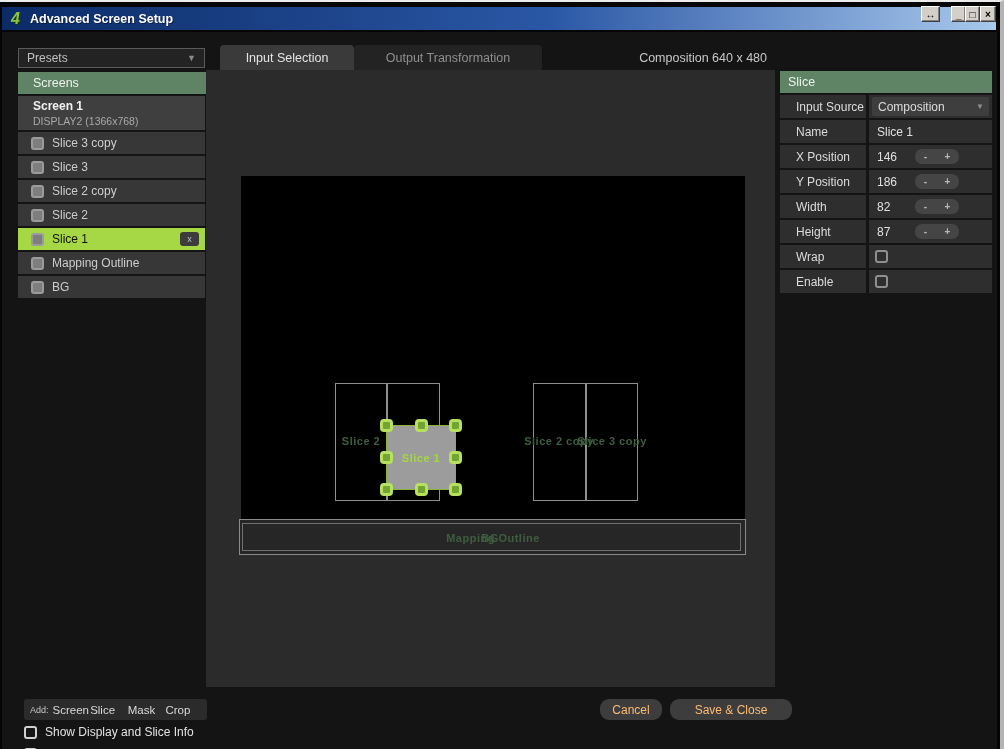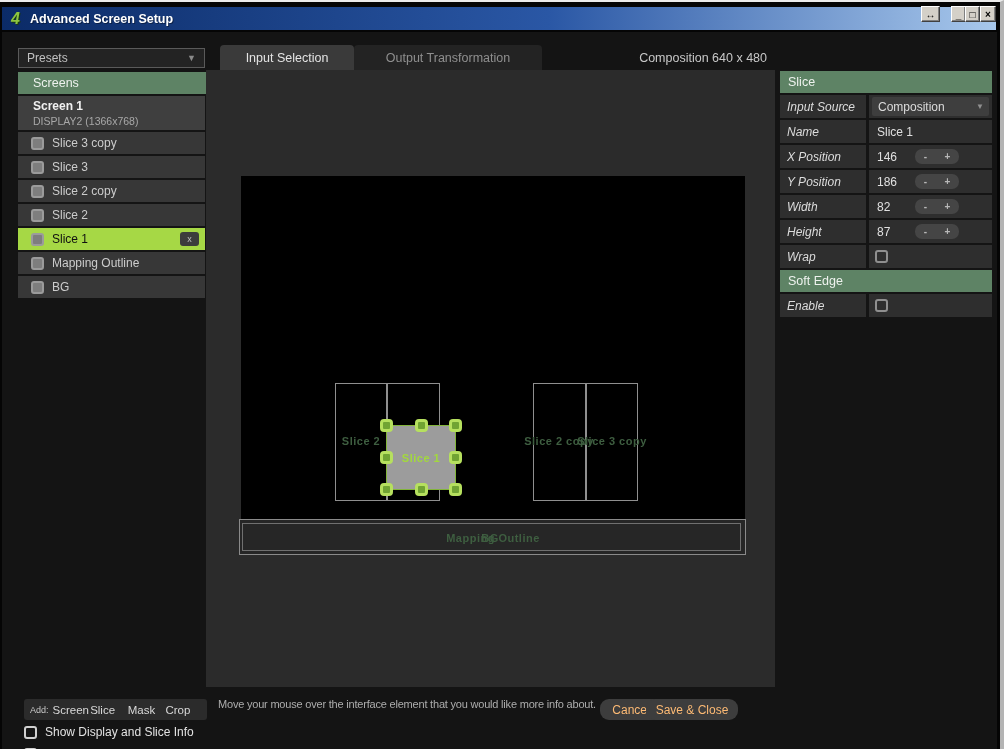--- a/index.html
+++ b/index.html
@@ -84,36 +84,36 @@
   .h-nw{left:-7px;top:-7px;} .h-n{left:28px;top:-7px;} .h-ne{right:-7px;top:-7px;}
   .h-w{left:-7px;top:25px;}  .h-e{right:-7px;top:25px;}
   .h-sw{left:-7px;bottom:-7px;} .h-s{left:28px;bottom:-7px;} .h-se{right:-7px;bottom:-7px;}
 
   
   .props { position:absolute; left:778px; top:39px; width:212px; }
   .prop-header { height:22px; background:#5e8365; color:#eef2ee; font-size:12.5px;
     display:flex; align-items:center; padding-left:8px; margin-bottom:2px; }
   .prop-row { height:23px; margin-bottom:2px; display:flex; }
   .prop-label { width:86px; background:#2e2e2e; color:#dcdcdc; font-size:12px; display:flex;
-    align-items:center; padding-left:7px; flex:0 0 auto; margin-right:3px;font-style:italic; }
+    align-items:center; padding-left:16px; flex:0 0 auto; margin-right:3px; }
   .prop-value { flex:1; background:#2e2e2e; display:flex; align-items:center; position:relative; }
   .prop-text { color:#e0e0e0; font-size:12px; padding-left:8px; }
   .dropdown { position:absolute; left:3px; top:2px; right:3px; bottom:2px; background:#3e3e3e; border-radius:2px;
     display:flex; align-items:center; color:#dcdcdc; font-size:12px; padding-left:6px; }
   .dropdown .arrow { margin-left:auto; margin-right:5px; color:#909090; font-size:8px; }
   .stepper { position:absolute; left:46px; top:4px; width:44px; height:15px; background:#454545; border-radius:7px;
     display:flex; align-items:center; justify-content:space-around; color:#b8b8b8; font-size:10px; font-weight:bold; }
   .stepper span { line-height:15px; }
 
   
   .status-text { position:absolute; left:216px; top:666px; color:#adadad; font-size:11px; letter-spacing:-.2px; }
   .footer-btn { position:absolute; top:667px; height:21px; background:#3d3d3d; border:none; border-radius:9px;
     color:#fdba74; font-size:12px; font-family:"Liberation Sans",sans-serif; }
   .btn-cancel { left:598px; width:62px; }
-  .btn-save { left:644px; width:92px; }
+  .btn-save { left:668px; width:122px; }
 </style>
 </head>
 <body>
 
 <div class="frame">
 
   <div class="titlebar">
     <span class="app-icon">4</span>
     <span class="title-text">Advanced Screen Setup</span>
   </div>
@@ -286,28 +286,26 @@
         </div>
       </div>
 
       <div class="prop-row">
         <div class="prop-label">Wrap</div>
         <div class="prop-value">
           <span class="cb-box dim" style="margin-left:6px;"></span>
         </div>
       </div>
 
-      <div class="prop-header">Soft Edge</div>
 
       <div class="prop-row">
         <div class="prop-label">Enable</div>
         <div class="prop-value">
           <span class="cb-box dim" style="margin-left:6px;"></span>
         </div>
       </div>
     </div>
 
-    <div class="status-text">Move your mouse over the interface element that you would like more info about.</div>
     <button class="footer-btn btn-cancel">Cancel</button>
     <button class="footer-btn btn-save">Save &amp; Close</button>
 
   </div>
 </div>
 
 </body></html>

